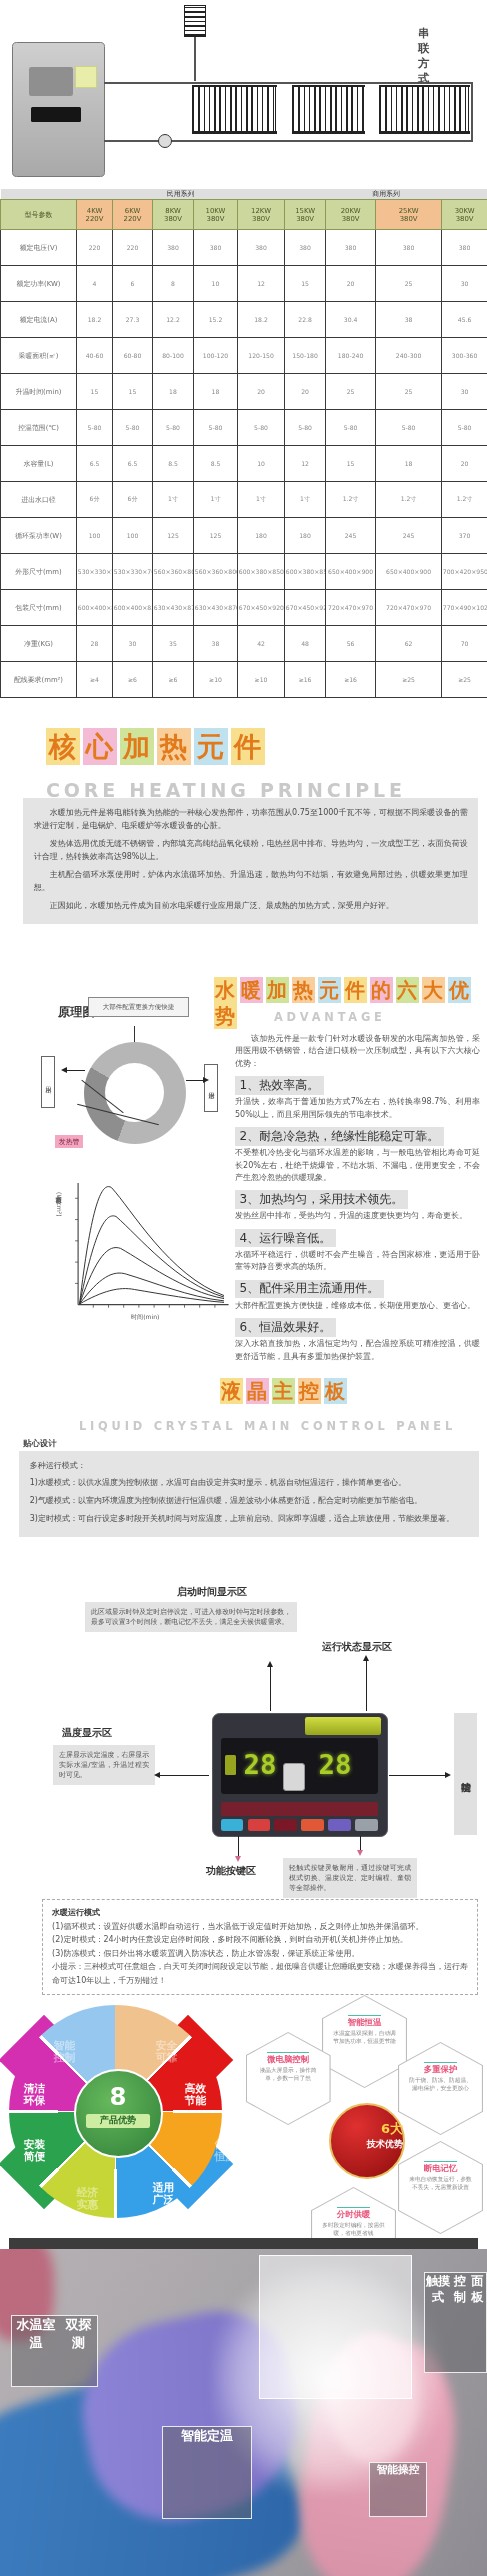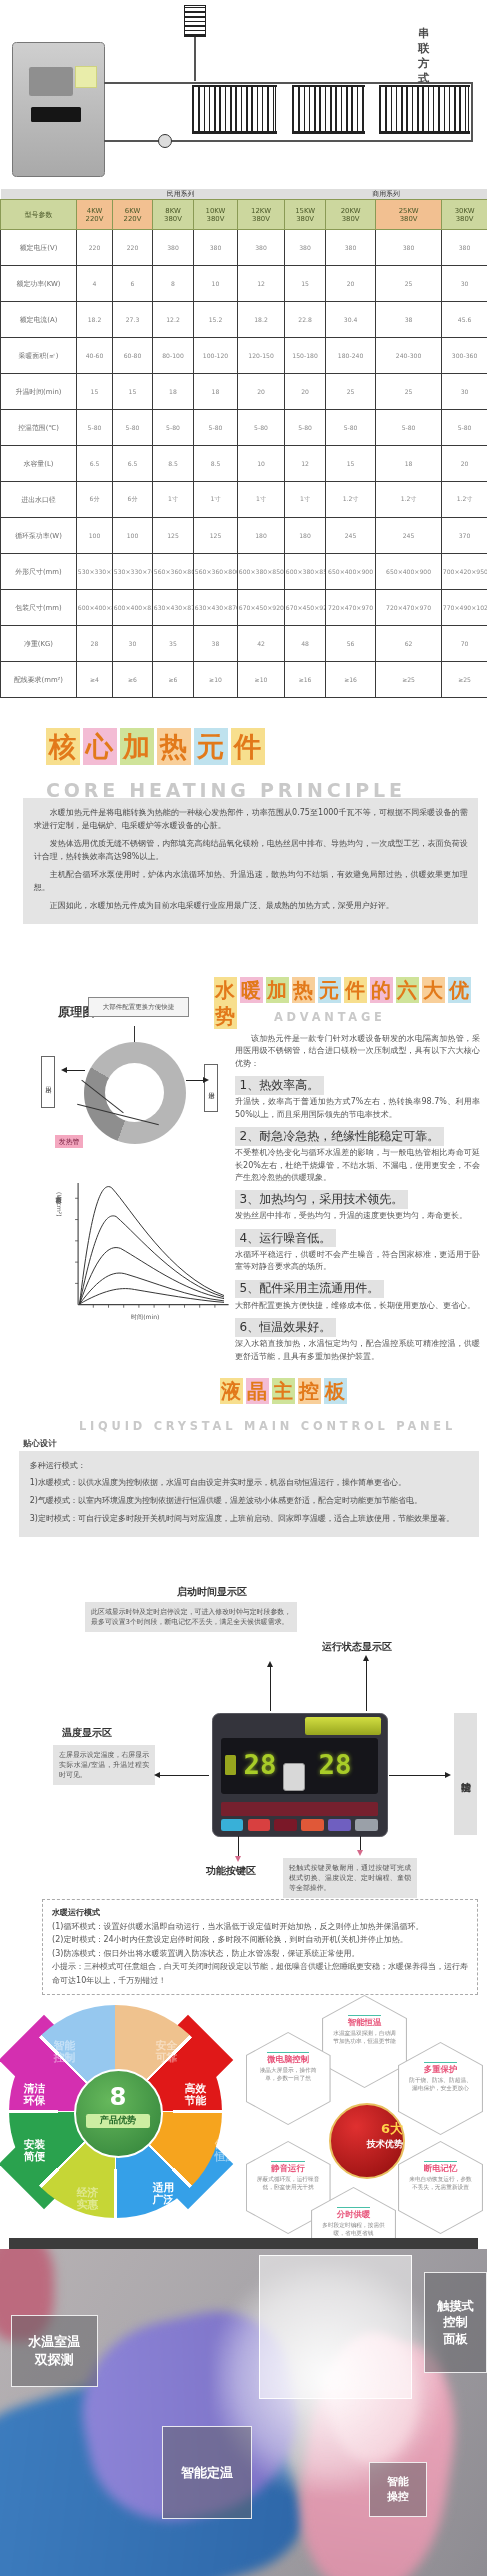--- a/index.html
+++ b/index.html
@@ -98,21 +98,21 @@
   .hc-center{position:absolute;left:88px;top:108px;width:72px;height:72px;border-radius:50%;
      background:radial-gradient(circle at 35% 30%,#e03030,#8e0d0d);border:2.3px solid #e8c060;
      text-align:right;color:#ffd24a;}
   .hc-top{font-size:13px;font-weight:bold;margin-top:15.2px;}
   .hc-bottom{font-size:9.1px;font-weight:bold;color:#fff;}
   
   #photo{left:0;top:2249px;width:488px;height:327px;overflow:hidden;
          background:linear-gradient(120deg,#b7b2b4 0%,#a9a6aa 40%,#8e8c92 100%);}
   .blob{position:absolute;filter:blur(5.3px);}
   .photo-label{position:absolute;background:rgba(96,96,100,.5);border:0.8px solid rgba(255,255,255,.85);
-               color:#fff;text-align:center;display:flex;flex-direction:column;justify-content:center;
+               color:#fff;text-align:center;display:flex;flex-direction:row;justify-content:center;
                font-weight:bold;line-height:1.35;}
   .dark-bar{left:9.1px;top:2238px;width:469px;height:10.7px;background:#3c3c3c;}
   .flow-label{font-weight:bold;color:#333;font-size:12.2px;}
 </style>
 </head>
 <body>
 
 <div id="page">
 
   <div class="abs" style="left:0;top:0;width:436px;height:187px;font-family:Liberation Serif, serif;">
@@ -517,24 +517,20 @@
         <div class="hi"><div class="ht">智能恒温</div><div class="hd">水温室温双探测，自动调节加热功率，恒温更节能</div></div>
       </div>
       <div class="hex" style="left: 4.6px; top: 37px;">
         <div class="hb"></div>
         <div class="hi"><div class="ht">微电脑控制</div><div class="hd">液晶大屏显示，操作简单，参数一目了然</div></div>
       </div>
       <div class="hex" style="left: 157px; top: 47px;">
         <div class="hb"></div>
         <div class="hi"><div class="ht">多重保护</div><div class="hd">防干烧、防冻、防超温、漏电保护，安全更放心</div></div>
       </div>
-      <div class="hex" style="left: 4.6px; top: 146px;">
-        <div class="hb"></div>
-        <div class="hi"><div class="ht">静音运行</div><div class="hd">屏蔽式循环泵，运行噪音低，卧室使用无干扰</div></div>
-      </div>
       <div class="hex" style="left: 157px; top: 146px;">
         <div class="hb"></div>
         <div class="hi"><div class="ht">断电记忆</div><div class="hd">来电自动恢复运行，参数不丢失，无需重新设置</div></div>
       </div>
       <div class="hex" style="left: 70px; top: 192px;">
         <div class="hb"></div>
         <div class="hi"><div class="ht">分时供暖</div><div class="hd">多时段定时编程，按需供暖，省电更省钱</div></div>
       </div>
     </div>
 

